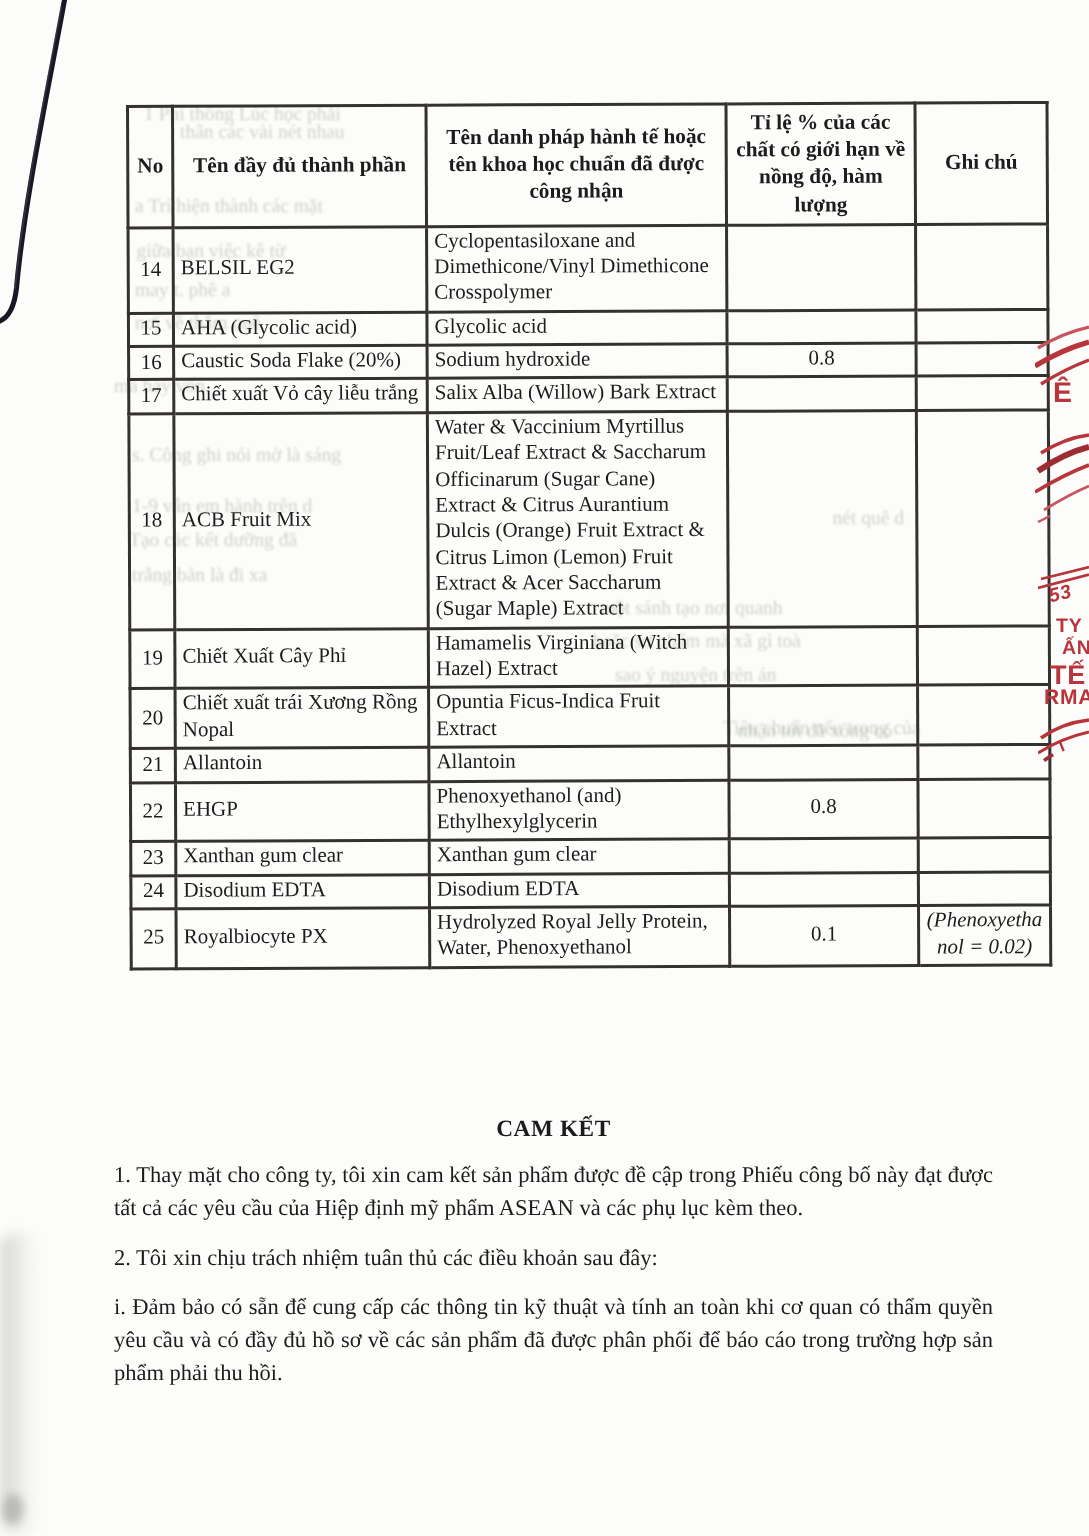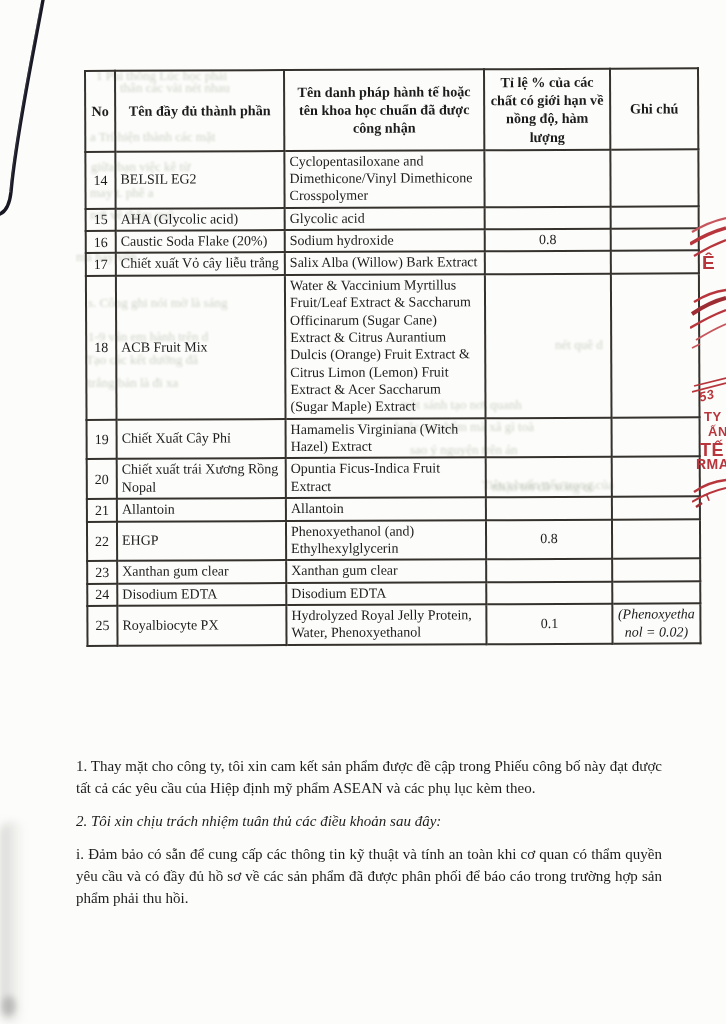--- a/index.html
+++ b/index.html
@@ -46,21 +46,21 @@
   td.col-no{text-align:center;padding:1px 1px;margin-left:14px;}
   td.col-name{padding-right:1px;}
   td.col-percent{text-align:center;}
   td.col-note{text-align:center;padding:1px 2px;font-style:italic;}
   
   .commitment{position:absolute;left:76px;top:744px;width:586px;z-index:2;}
   .commitment-title{
     text-align:center;font-weight:bold;font-size:15.5px;margin:0;letter-spacing:.4px;
   }
   .para{font-size:15px;line-height:1.47;text-align:justify;margin:11px 0 0 0;}
-  .para.italic{font-style:italic;}
+  .para.italic{}
   
   .stamp-layer{position:absolute;right:0;top:0;width:46px;height:1024px;z-index:4;pointer-events:none;}
   .stamp-frag{
     position:absolute;color:#b8353c;font-family:"Liberation Sans","DejaVu Sans",sans-serif;
     font-weight:bold;white-space:nowrap;letter-spacing:.5px;
   }
   .stamp-arc{position:absolute;}
 </style>
 </head>
 <body>
@@ -192,20 +192,21 @@
         <td class="col-no">25</td>
         <td class="col-name">Royalbiocyte PX</td>
         <td class="col-inci">Hydrolyzed Royal Jelly Protein, Water, Phenoxyethanol</td>
         <td class="col-percent">0.1</td>
         <td class="col-note">(Phenoxyetha nol = 0.02)</td>
       </tr>
     </tbody>
 </table>
 
 <div class="commitment">
+  <div class="commitment-title">CAM KẾT</div>
   <p class="para">1. Thay mặt cho công ty, tôi xin cam kết sản phẩm được đề cập trong Phiếu công bố này đạt được tất cả các yêu cầu của Hiệp định mỹ phẩm ASEAN và các phụ lục kèm theo.</p>
   <p class="para italic">2. Tôi xin chịu trách nhiệm tuân thủ các điều khoản sau đây:</p>
   <p class="para">i. Đảm bảo có sẵn để cung cấp các thông tin kỹ thuật và tính an toàn khi cơ quan có thẩm quyền yêu cầu và có đầy đủ hồ sơ về các sản phẩm đã được phân phối để báo cáo trong trường hợp sản phẩm phải thu hồi.</p>
 </div>
 
 <div class="stamp-layer">
   <svg class="stamp-arc" style="right:0;top:214px" width="36" height="44" viewBox="0 0 36 44">
     <path d="M2,18 Q18,8 36,4" fill="none" stroke="#c8555c" stroke-width="2.2"></path>
     <path d="M0,30 Q18,19 36,14" fill="none" stroke="#b8353c" stroke-width="3.4"></path>
     <path d="M4,42 Q20,32 36,26" fill="none" stroke="#b8353c" stroke-width="2.2"></path>

